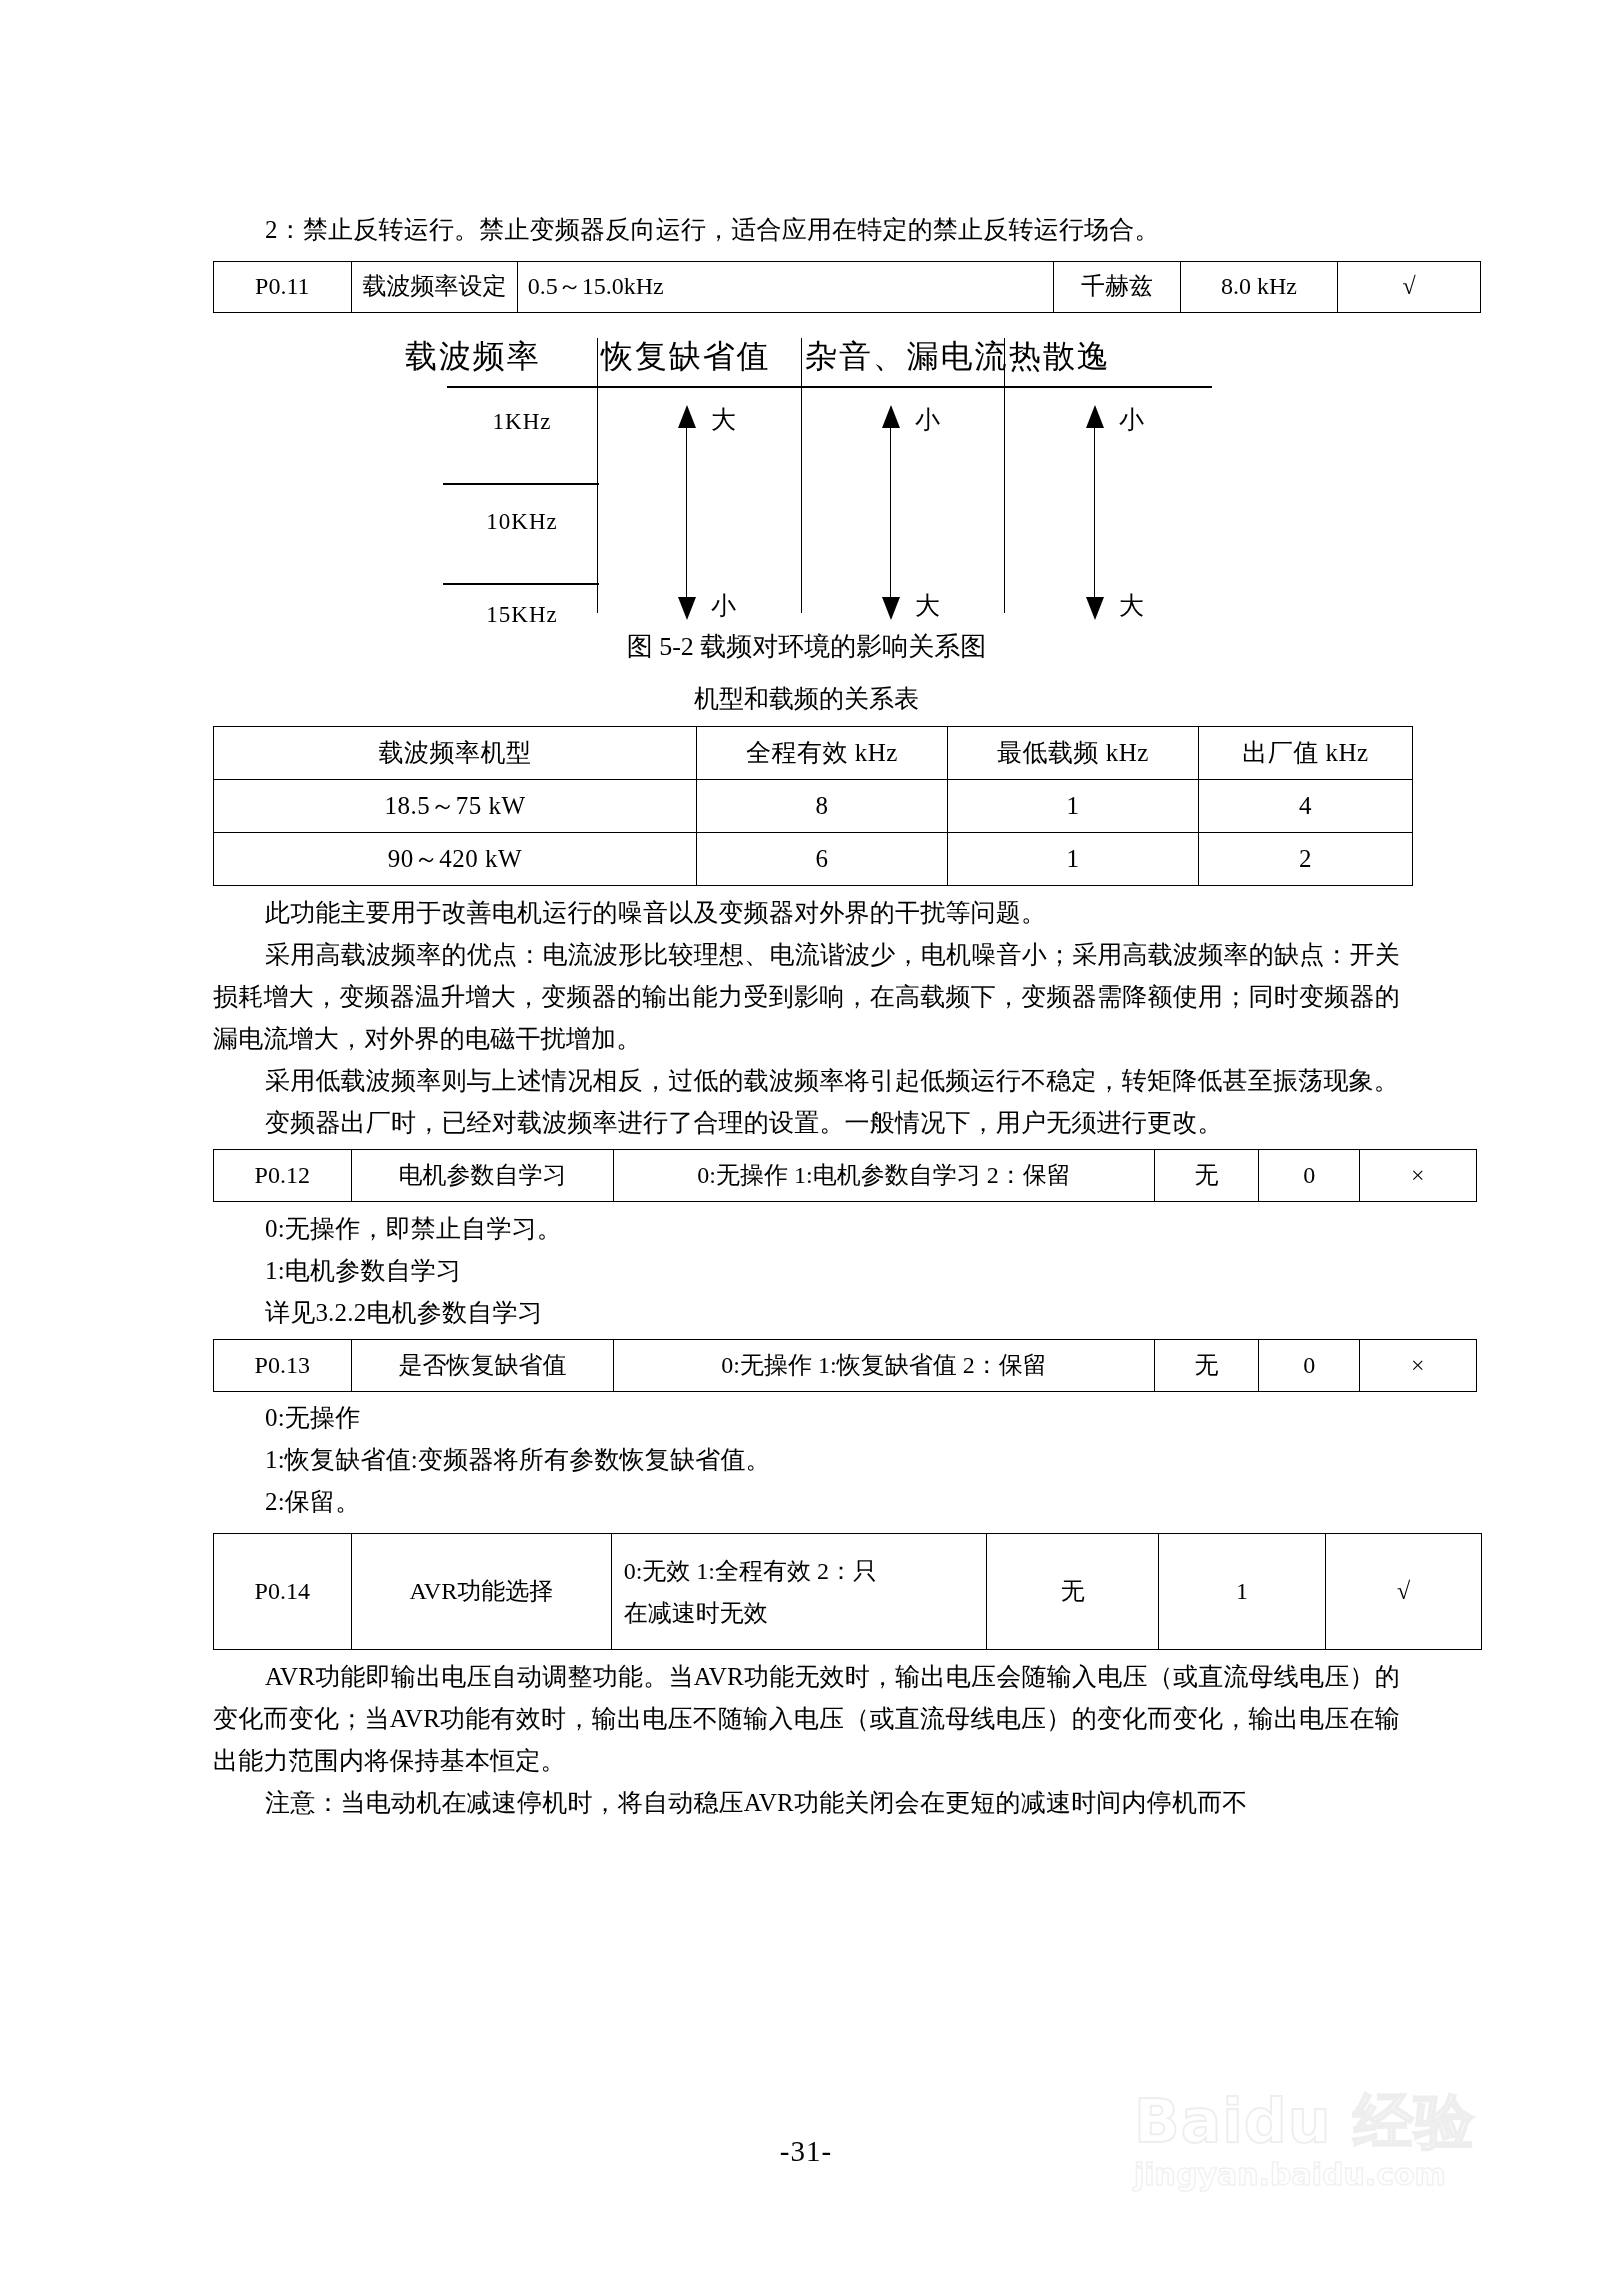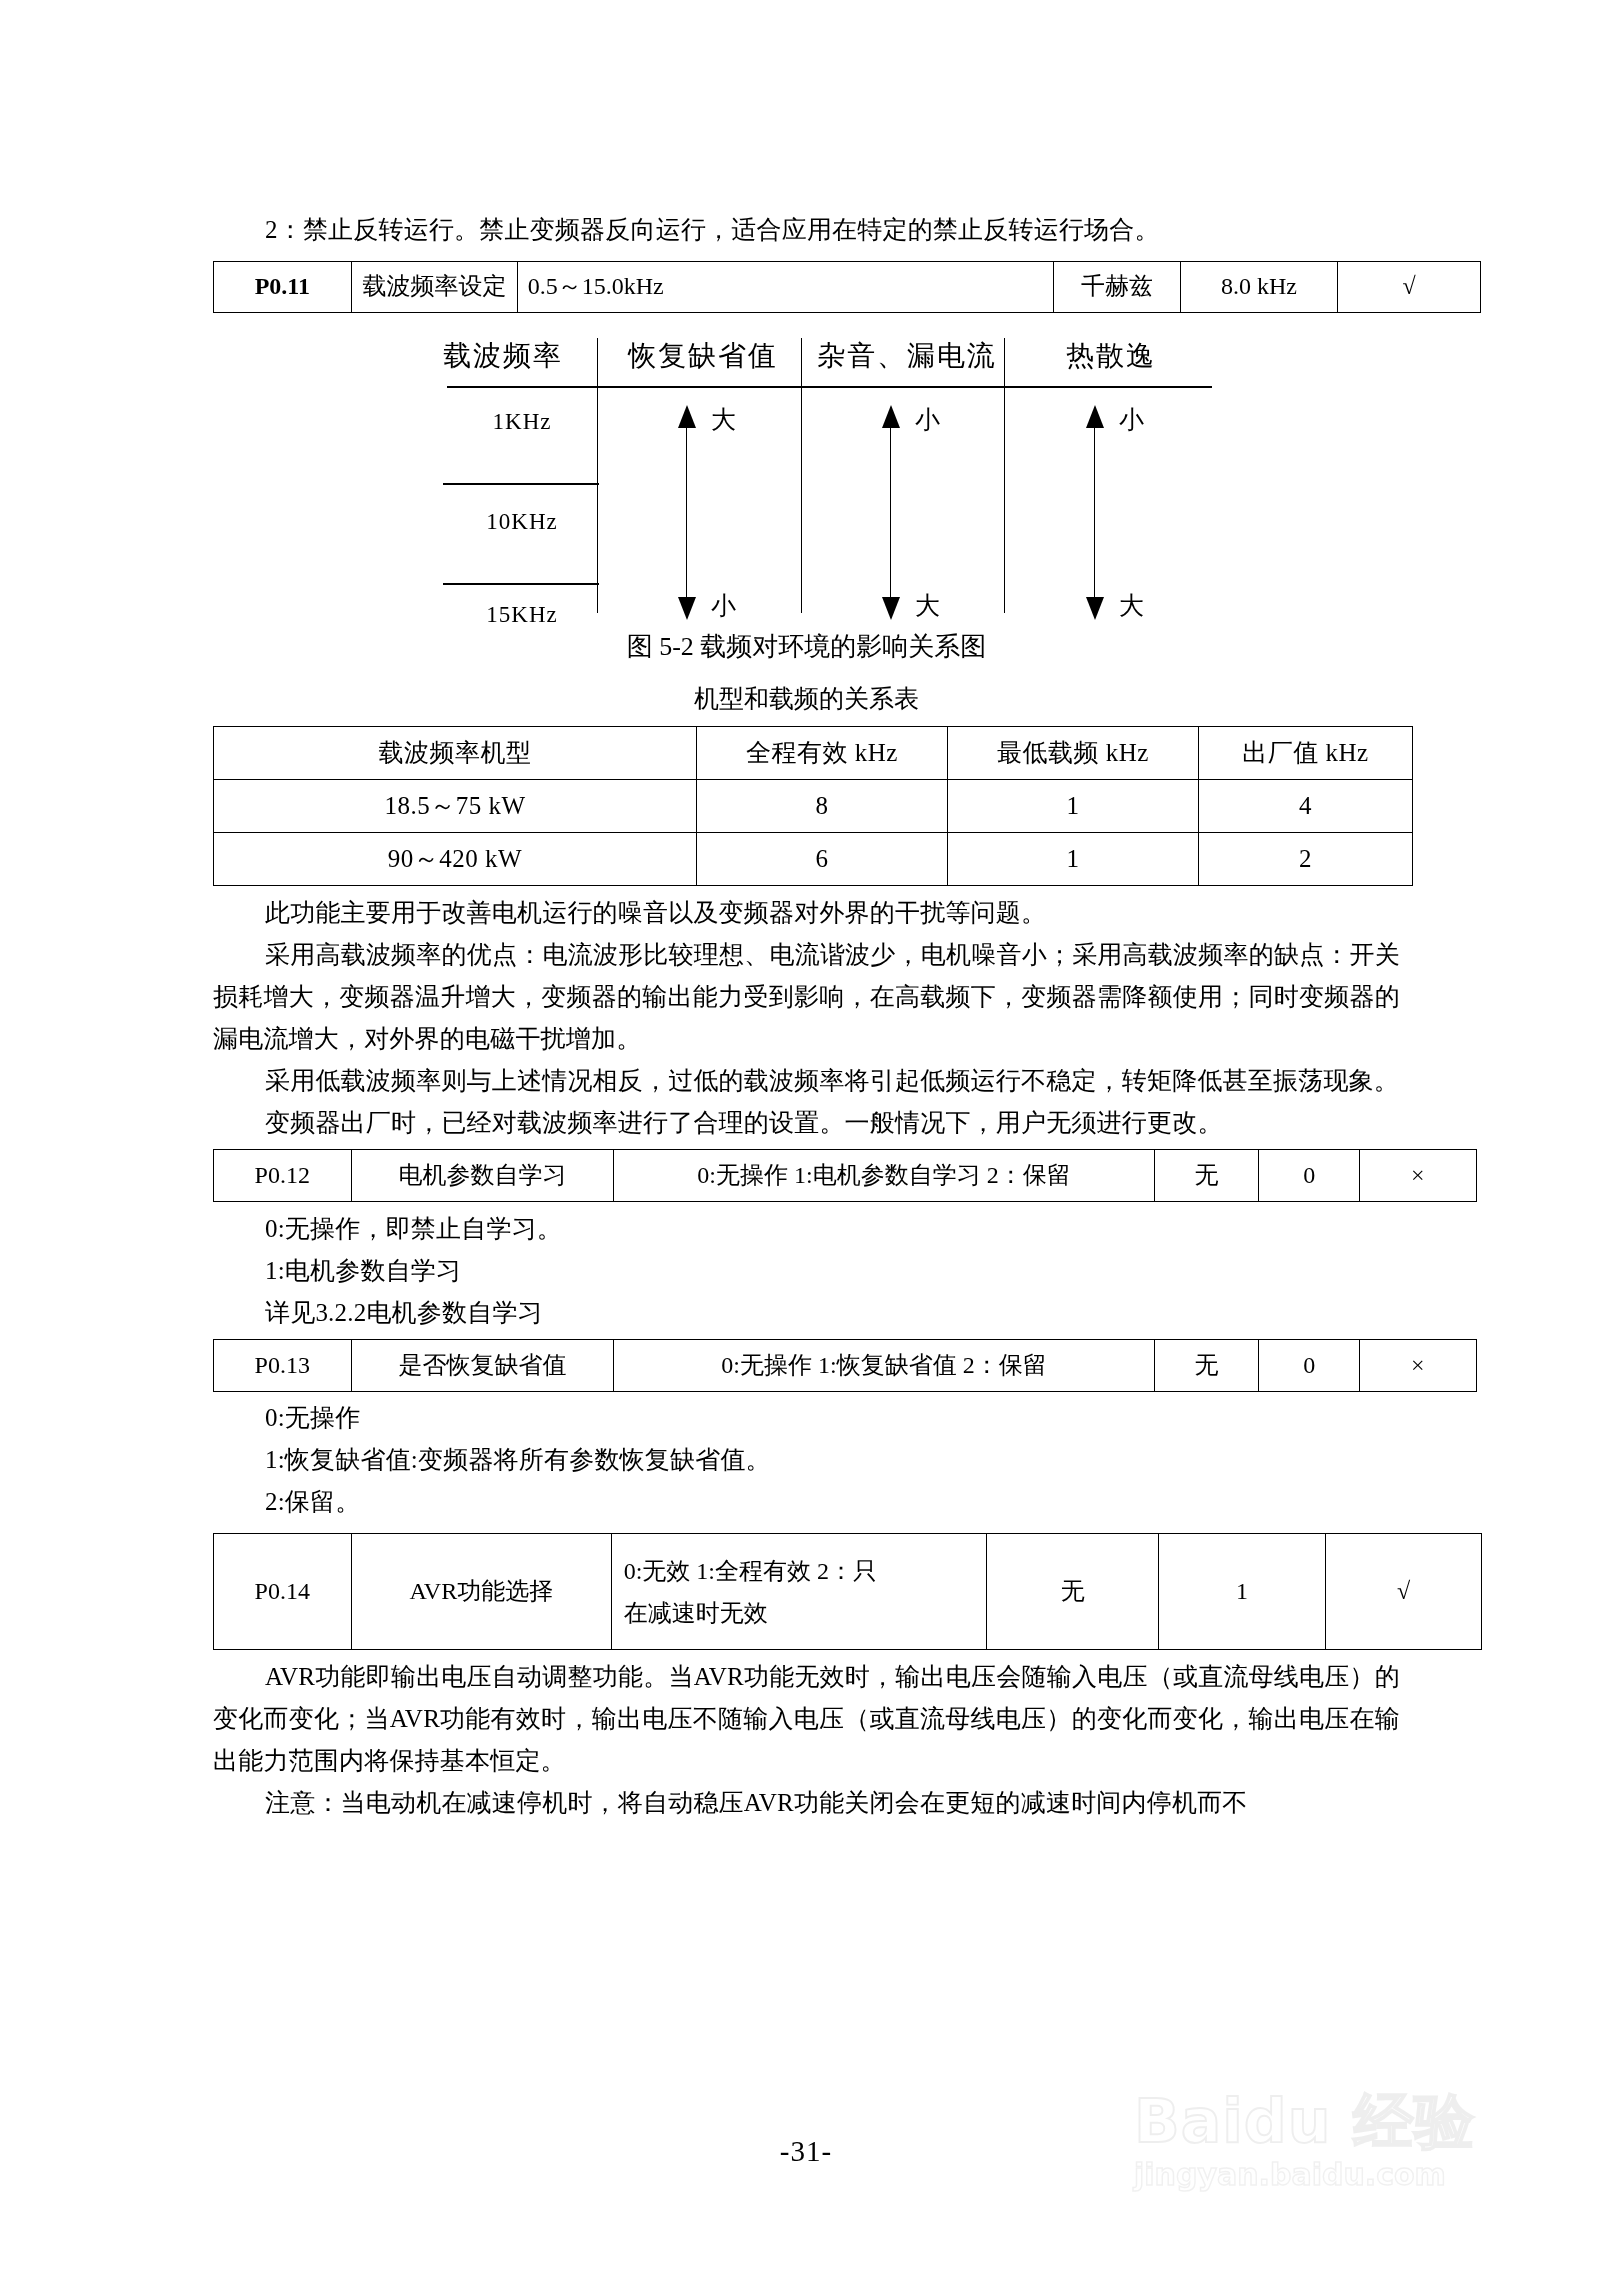--- a/index.html
+++ b/index.html
@@ -67,21 +67,21 @@
     padding-left: 9.6px;
   }
   .c-code   { width: 134px; }
   .c-name   { width: 223px; }
   .c-range  { width: 384px; }
   .c-unit   { width: 125px; }
   .c-def    { width: 159px; }
   .c-mod    { width: 92px; }
 
   
-  .t11 .c-code  { width: 125px; font-weight: bold; }
+  .t11 .c-code  { width: 125px; }
   .t11 .c-name  { width: 154px; }
   .t11 .c-range { width: 519px; }
   .t11 .c-unit  { width: 115px; text-align: center; }
   .t11 .c-def   { width: 144px; }
   .t11 .c-mod   { width: 131px; }
 
   
   .t12 .c-code  { width: 125px; }
   .t12 .c-name  { width: 250px; }
   .t12 .c-range { width: 528px; }
@@ -119,22 +119,21 @@
   }
   .diag-head {
     position: absolute;
     left: 0; top: 0;
     width: 807px;
     height: 52px;
     display: flex;
   }
   .diag-head .hcell {
     flex: 0 0 auto;
-    font-size: 28px;
-    text-align: center;
+    font-size: 32px;
     line-height: 44px;
     letter-spacing: 1.9px;
   }
   .hc-0 { width: 196px; }
   .hc-1 { width: 204px; }
   .hc-2 { width: 204px; }
   .hc-3 { width: 204px; }
 
   .vline {
     position: absolute;

